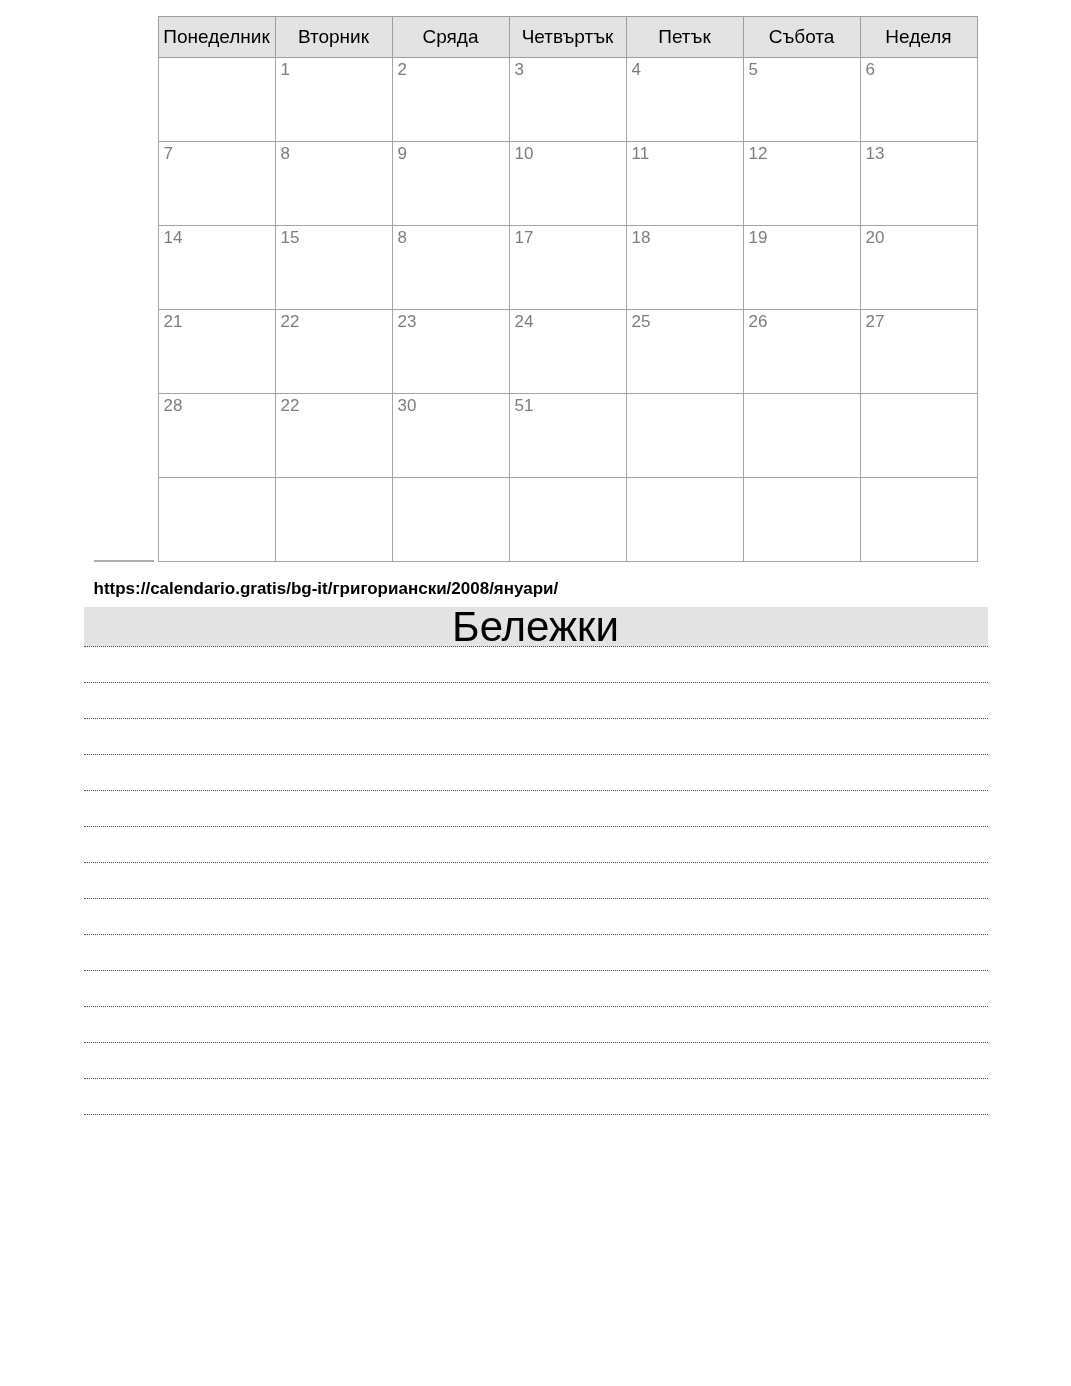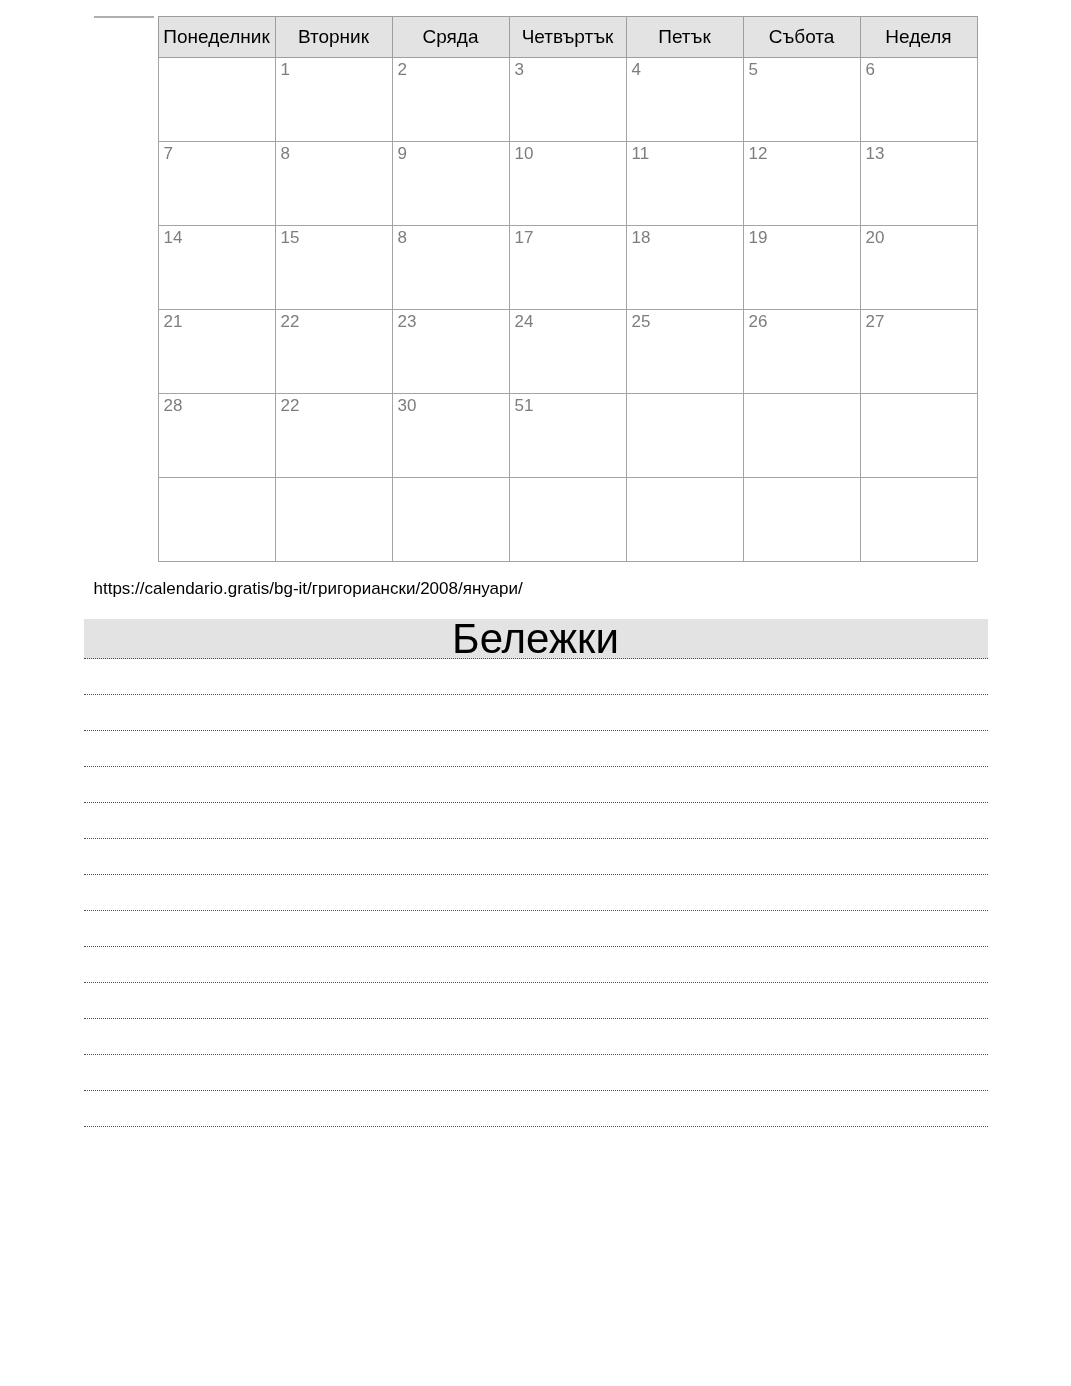--- a/index.html
+++ b/index.html
@@ -23,21 +23,21 @@
     font-size: 96px;
     font-weight: 400;
     line-height: 1.12;
     letter-spacing: -1px;
     color: #000000;
   }
   .calendar {
     width: 884px;
     margin: 16px auto 8px auto;
     display: flex;
-    align-items: flex-start;
+    align-items: flex-end;
   }
   .side-col {
     width: 60px;
     flex: 0 0 60px;
     background: #e3e3e3;
     border: 1px solid #aeaeae;
     margin-right: 4px;
   }
   table.cal {
     border-collapse: collapse;
@@ -65,24 +65,25 @@
     color: #7d7d7d;
     font-size: 17px;
     line-height: 1.1;
   }
   .source-url {
     width: 884px;
     margin: 17px auto 0 auto;
     font-size: 17px;
     color: #000000;
     white-space: nowrap;
+    font-weight: bold;
   }
   .notes {
     width: 904px;
-    margin: 20px auto 0 auto;
+    margin: 8px auto 0 auto;
   }
   .notes-header {
     height: 40px;
     background: #e3e3e3;
     border-bottom: 1px dotted #4d4d4d;
     display: flex;
     align-items: center;
     justify-content: center;
     font-size: 42px;
     font-weight: 400;

